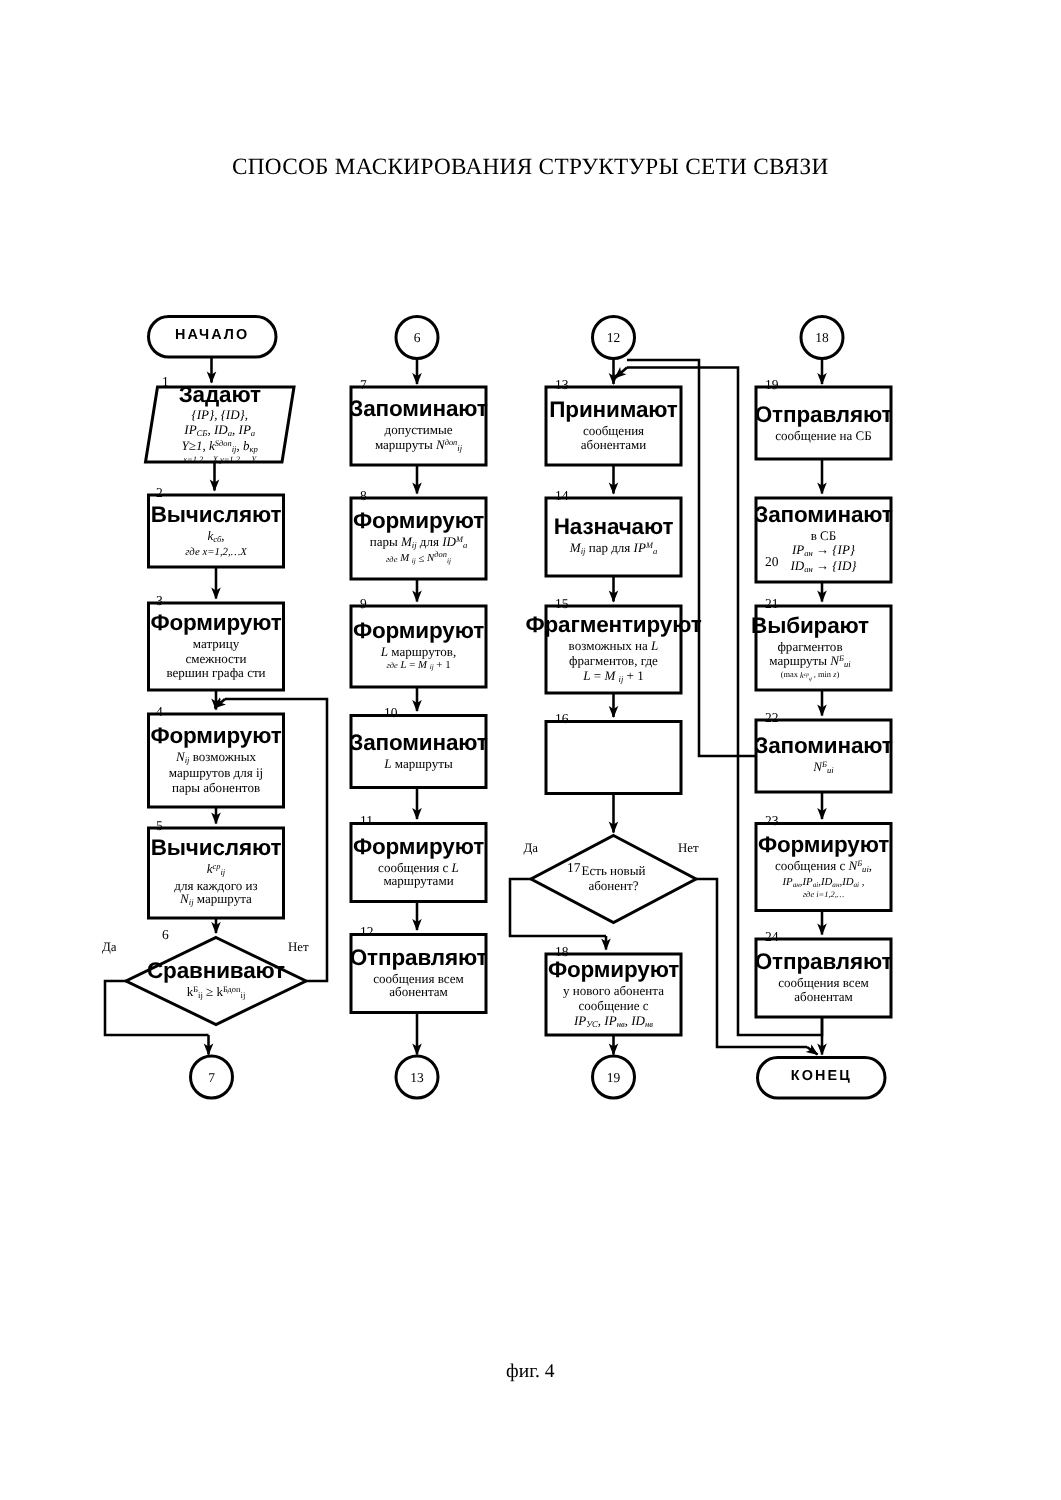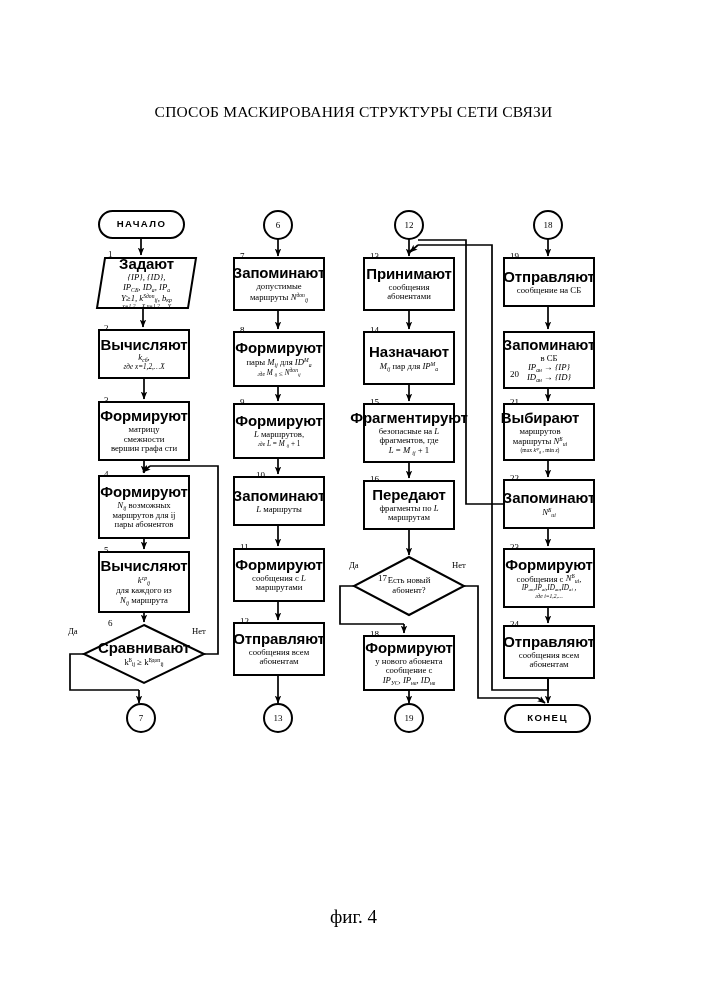--- a/index.html
+++ b/index.html
@@ -16,21 +16,21 @@
     position:absolute; left:0; top:103px; width:707px;
     text-align:center;
     font-family:"Liberation Serif", serif;
     font-size:15.5px; letter-spacing:0.2px;
     white-space:nowrap;
   }
   #fig-caption {
     position:absolute; left:0; top:906px; width:707px;
     text-align:center;
     font-family:"Liberation Serif", serif;
-    font-size:19px;
+    font-size:13px;
   }
   #chart { position:absolute; left:0; top:0; width:707px; height:1000px; }
   svg.flow { position:absolute; left:0; top:0; width:707px; height:1000px; }
 
   
   .node {
     position:absolute;
     display:flex; flex-direction:column;
     align-items:center; justify-content:center;
     text-align:center;
@@ -295,31 +295,26 @@
 
 <span class="num" style="left:370px; top:325px;">14</span>
 <div class="node" style="left:364px; top:332px; width:90px; height:52px;">
   <span class="hdr">Назначают</span>
   <span class="ln"><i>M<sub>ij</sub></i> <span>пар для</span> <i>IP<sup class="xs">M</sup><sub>a</sub></i></span>
 </div>
 
 <span class="num" style="left:370px; top:397px;">15</span>
 <div class="node" style="left:364px; top:404px; width:90px; height:58px;">
   <span class="hdr">Фрагментируют</span>
-  <span class="ln"><span>безопасные на</span> <i>L</i></span>
+  <span class="ln"><span>возможных на</span> <i>L</i></span>
   <span class="ln">фрагментов, где</span>
   <span class="ln"><i>L</i> = <i>M <sub>ij</sub></i> + 1</span>
 </div>
 
 <span class="num" style="left:370px; top:474px;">16</span>
-<div class="node" style="left:364px; top:481px; width:90px; height:48px;">
-  <span class="hdr">Передают</span>
-  <span class="ln"><span>фрагменты по</span> <i>L</i></span>
-  <span class="ln">маршрутам</span>
-</div>
 
 <span class="num" style="left:378px; top:561px;margin-top:12px;">17</span>
 <div class="node" style="left:368px; top:572px; width:82px; height:28px;">
   <span class="ln">Есть новый</span>
   <span class="ln">абонент?</span>
 </div>
 <span class="branch-lbl" style="position:absolute; left:349px; top:560px;">Да</span>
 <span class="branch-lbl" style="position:absolute; left:452px; top:560px;">Нет</span>
 
 <span class="num" style="left:370px; top:629px;">18</span>
@@ -348,21 +343,21 @@
 <div class="node" style="left:504px; top:332px; width:90px; height:56px;">
   <span class="hdr">Запоминают</span>
   <span class="ln">в СБ</span>
   <span class="ln it"><i>IP</i><sub>ан</sub> → <i>{IP}</i></span>
   <span class="ln it"><i>ID</i><sub>ан</sub> → <i>{ID}</i></span>
 </div>
 
 <span class="num" style="left:510px; top:397px;">21</span>
 <div class="node" style="left:504px; top:404px; width:72px; height:56px;">
   <span class="hdr">Выбирают</span>
-  <span class="ln">маршрутов</span>
+  <span class="ln">фрагментов</span>
   <span class="ln"><span>маршруты</span> <i>N<sup class="xs">Б</sup><sub>иi</sub></i></span>
   <span class="xs">(max <i>k<sup>ср</sup><sub>g</sub></i> , min <i>z</i>)</span>
 </div>
 
 <span class="num" style="left:510px; top:473px;">22</span>
 <div class="node" style="left:504px; top:480px; width:90px; height:48px;">
   <span class="hdr">Запоминают</span>
   <span class="ln it"><i>N<sup class="xs">Б</sup><sub>иi</sub></i></span>
 </div>
 

